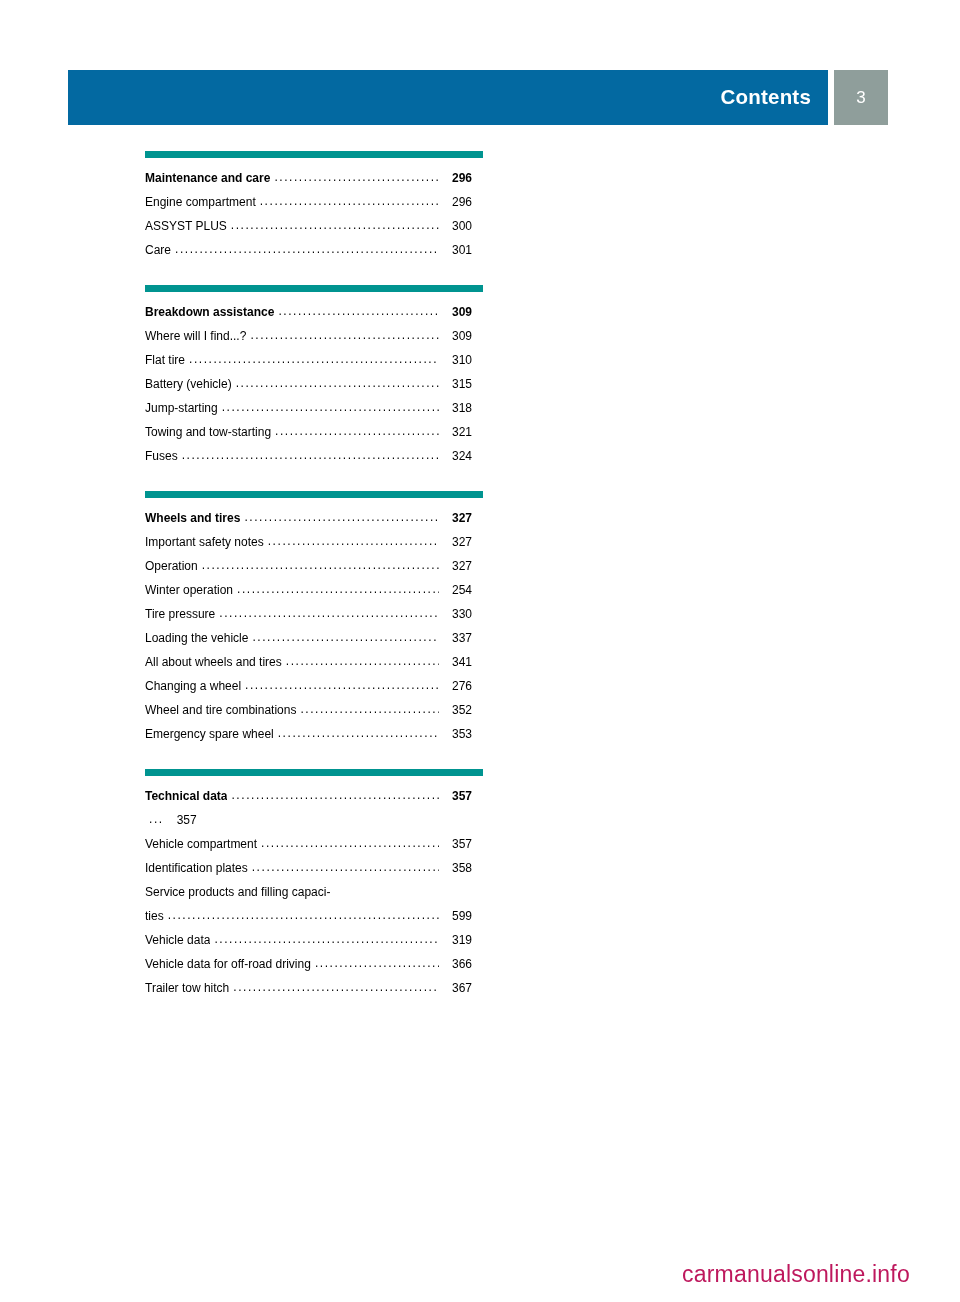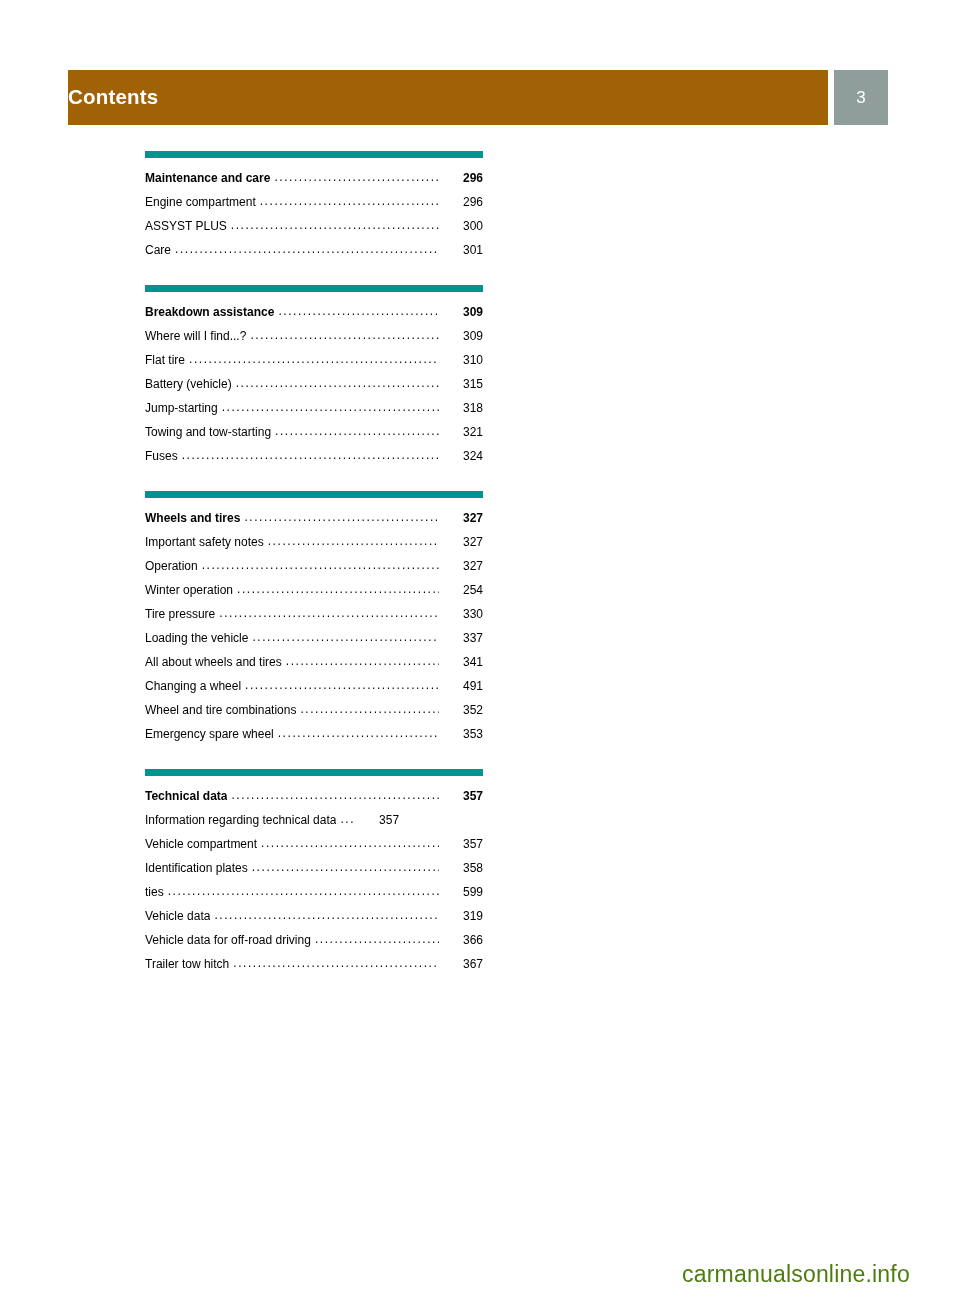--- a/index.html
+++ b/index.html
@@ -21,24 +21,24 @@
     position: absolute;
     left: 68px;
     top: 70px;
     width: 820px;
     height: 55px;
     display: flex;
     align-items: stretch;
   }
   .header-title-bar {
     flex: 1 1 auto;
-    background: #a16207;
+    background: #0369a1;
     display: flex;
     align-items: center;
-    justify-content: flex-start;
+    justify-content: flex-end;
     padding-right: 17px;
     box-sizing: border-box;
   }
   .header-title {
     color: #ffffff;
     font-size: 20.5px;
     font-weight: bold;
     letter-spacing: 0.2px;
     line-height: 1;
   }
@@ -103,31 +103,31 @@
     letter-spacing: 1.55px;
     color: #000000;
     margin-left: 4px;
     margin-right: 2px;
     font-weight: normal;
     position: relative;
     top: -1px;
   }
   .entry-page {
     flex: 0 0 42px;
-    text-align: right;
+    text-align: center;
     font-variant-numeric: tabular-nums;
   }
   .toc-entry.wrap-first .entry-page { visibility: hidden; }
 
   
   .watermark {
     position: absolute;
     left: 682px;
     top: 1263px;
-    color: #4d7c0f;
+    color: #be185d;
     font-size: 23px;
     letter-spacing: 0.2px;
     line-height: 1;
     white-space: nowrap;
   }
 </style>
 </head>
 <body>
 
 <div class="page-header">
@@ -235,55 +235,58 @@
         <span class="entry-page">337</span>
       </div>
       <div class="toc-entry">
         <span class="entry-label">All about wheels and tires</span>
         <span class="entry-leader">........................................................................................................................</span>
         <span class="entry-page">341</span>
       </div>
       <div class="toc-entry">
         <span class="entry-label">Changing a wheel</span>
         <span class="entry-leader">........................................................................................................................</span>
-        <span class="entry-page">491</span>
+        <span class="entry-page">276</span>
       </div>
       <div class="toc-entry">
         <span class="entry-label">Wheel and tire combinations</span>
         <span class="entry-leader">........................................................................................................................</span>
         <span class="entry-page">352</span>
       </div>
       <div class="toc-entry">
         <span class="entry-label">Emergency spare wheel</span>
         <span class="entry-leader">........................................................................................................................</span>
         <span class="entry-page">353</span>
       </div>
     </div>
     <div class="toc-section">
       <div class="section-rule" style="background: rgb(0, 148, 144);"></div>
       <div class="toc-entry heading">
         <span class="entry-label">Technical data</span>
         <span class="entry-leader">........................................................................................................................</span>
         <span class="entry-page">357</span>
       </div>
       <div class="toc-entry">
-        <span class="entry-label">Information regarding technical data</span>
         <span class="entry-leader" style="flex: 0 0 auto;">...</span>
         <span class="entry-page">357</span>
       </div>
       <div class="toc-entry">
         <span class="entry-label">Vehicle compartment</span>
         <span class="entry-leader">........................................................................................................................</span>
         <span class="entry-page">357</span>
       </div>
       <div class="toc-entry">
         <span class="entry-label">Identification plates</span>
         <span class="entry-leader">........................................................................................................................</span>
         <span class="entry-page">358</span>
       </div>
+      <div class="toc-entry wrap-first">
+        <span class="entry-label">Service products and filling capaci-</span>
+        <span class="entry-page"></span>
+      </div>
       <div class="toc-entry">
         <span class="entry-label">ties</span>
         <span class="entry-leader">........................................................................................................................</span>
         <span class="entry-page">599</span>
       </div>
       <div class="toc-entry">
         <span class="entry-label">Vehicle data</span>
         <span class="entry-leader">........................................................................................................................</span>
         <span class="entry-page">319</span>
       </div>

